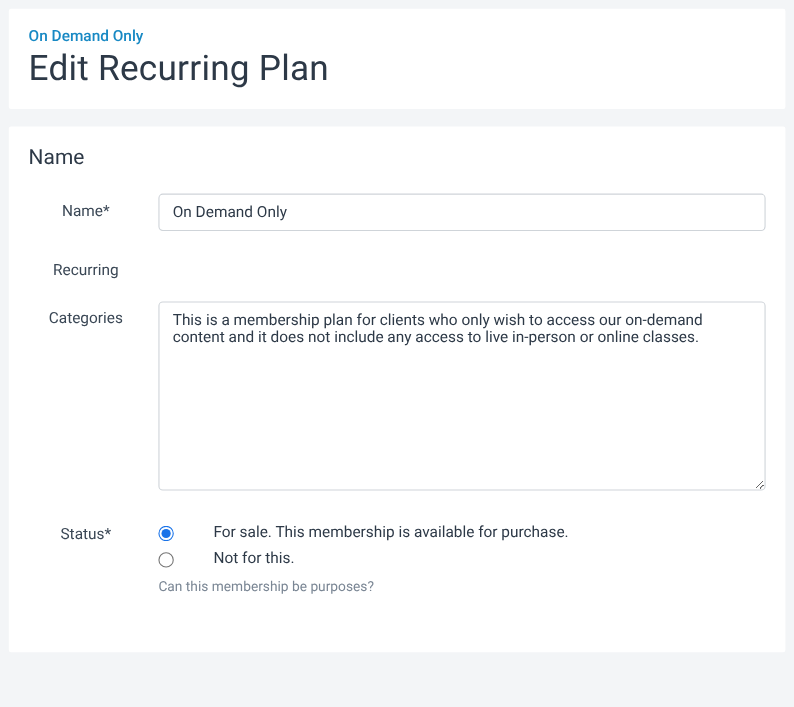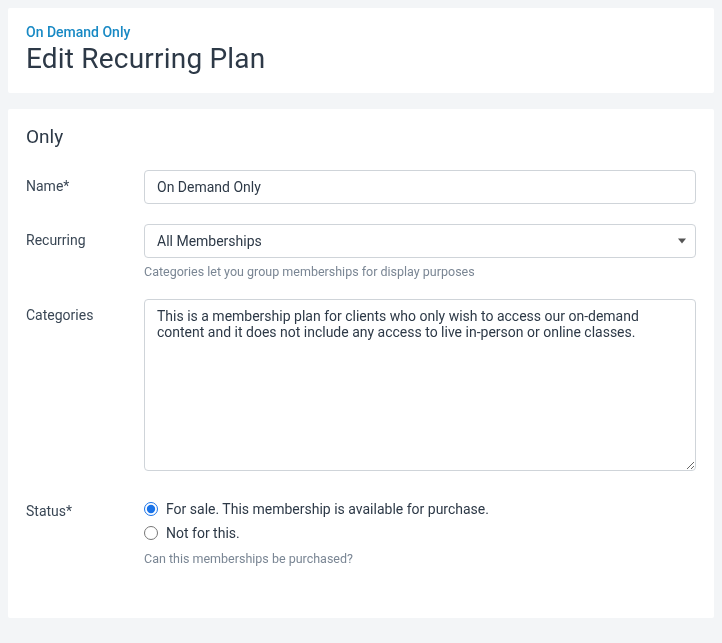--- a/index.html
+++ b/index.html
@@ -21,39 +21,39 @@
     }
     .plan-link {
       color: #1889c4;
       font-size: 14px;
       font-weight: 500;
       cursor: pointer;
       display: inline-block;
       margin-bottom: 2px;
     }
     .page-title {
-      font-size: 28px;
+      font-size: 32px;
       font-weight: 400;
       color: #2d3947;
       letter-spacing: 0.2px;
     }
     .section-title {
       font-size: 19px;
       font-weight: 400;
       color: #2d3947;
       margin-bottom: 22px;
     }
     .form-row {
       display: flex;
       align-items: flex-start;
       margin-bottom: 20px;
     }
     .form-label {
       width: 118px;
-      text-align: left;
+      text-align: center;
       padding-right: 14px;
       font-size: 14px;
       color: #3a4755;
       padding-top: 8px;
       flex-shrink: 0;
     }
     .form-control-wrap {
       flex: 1;
     }
     .text-input, .select-input, .textarea-input {
@@ -96,25 +96,26 @@
     .help-text {
       font-size: 12.5px;
       color: #7a8694;
       margin-top: 6px;
     }
     .radio-group {
       padding-top: 6px;
     }
     .radio-option {
       display: flex;
-      align-items: center;
+      align-items: flex-end;
       font-size: 14px;
       color: #2d3947;
       margin-bottom: 8px;
       cursor: pointer;
+      gap: 28px;
     }
     .radio-option input[type="radio"] {
       margin-right: 8px;
       width: 14px;
       height: 14px;
       accent-color: #1a73e8;
       cursor: pointer;
     }
     .content-card {
       padding-bottom: 40px;
@@ -122,39 +123,31 @@
   </style>
 </head>
 <body>
 
 <div class="card header-card">
   <a class="plan-link">On Demand Only</a>
   <h1 class="page-title">Edit Recurring Plan</h1>
 </div>
 
 <div class="card content-card">
-  <h2 class="section-title">Only</h2>
+  <h2 class="section-title">Name</h2>
 
   <div class="form-row">
     <div class="form-label">Name*</div>
     <div class="form-control-wrap">
       <input type="text" class="text-input" value="On Demand Only" style="">
     </div>
   </div>
 
   <div class="form-row">
     <div class="form-label">Recurring</div>
-    <div class="form-control-wrap">
-      <div class="select-wrap">
-        <select class="select-input">
-          <option>All Memberships</option>
-        </select>
-      </div>
-      <div class="help-text">Categories let you group memberships for display purposes</div>
-    </div>
   </div>
 
   <div class="form-row">
     <div class="form-label">Categories</div>
     <div class="form-control-wrap">
       <textarea class="textarea-input" style="">This is a membership plan for clients who only wish to access our on-demand content and it does not include any access to live in-person or online classes.</textarea>
     </div>
   </div>
 
   <div class="form-row" style="margin-bottom:12px;">
@@ -163,17 +156,17 @@
       <div class="radio-group">
         <label class="radio-option">
           <input type="radio" name="status" checked="" style="">
           <span>For sale. This membership is available for purchase.</span>
         </label>
         <label class="radio-option">
           <input type="radio" name="status" style="">
           <span>Not for this.</span>
         </label>
       </div>
-      <div class="help-text" style="margin-top:10px;">Can this memberships be purchased?</div>
+      <div class="help-text" style="margin-top:10px;">Can this membership be purposes?</div>
     </div>
   </div>
 
 </div>
 
 </body></html>

